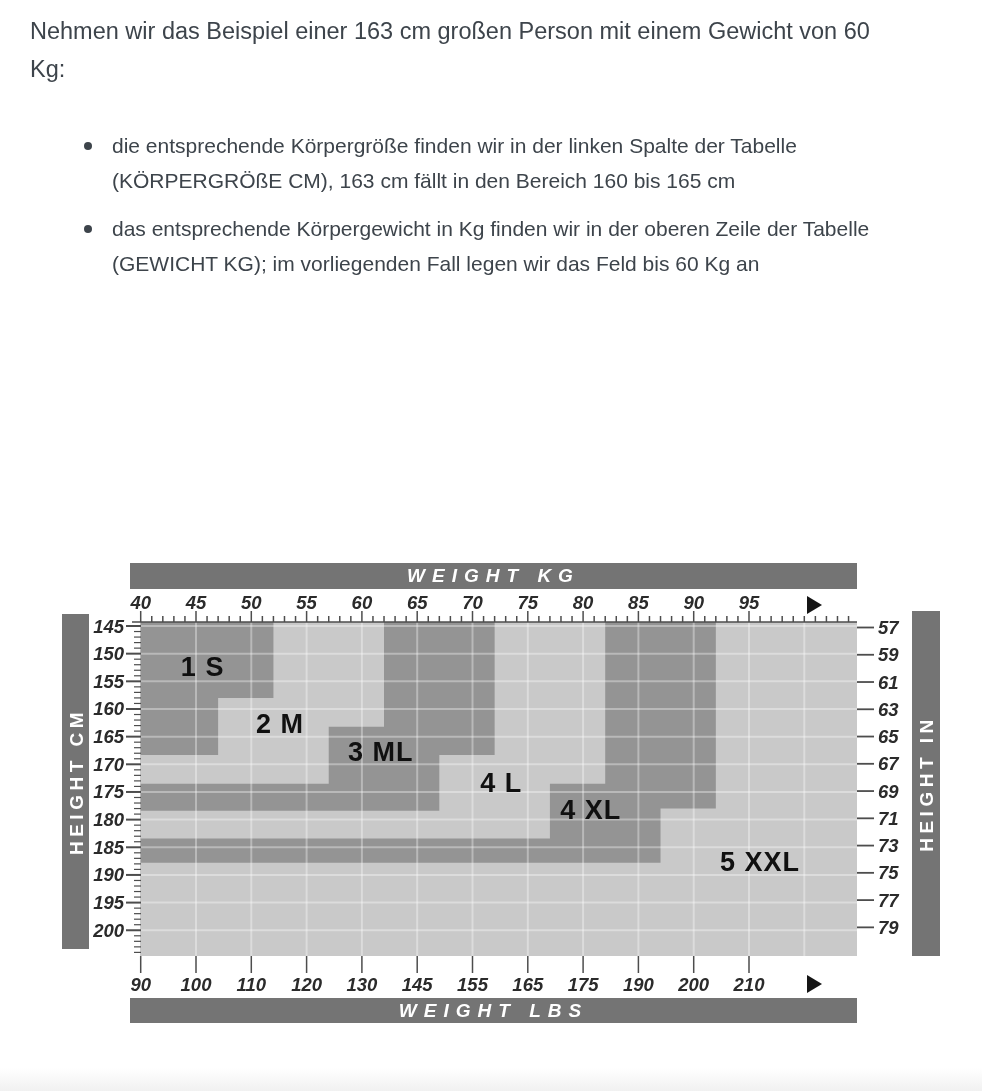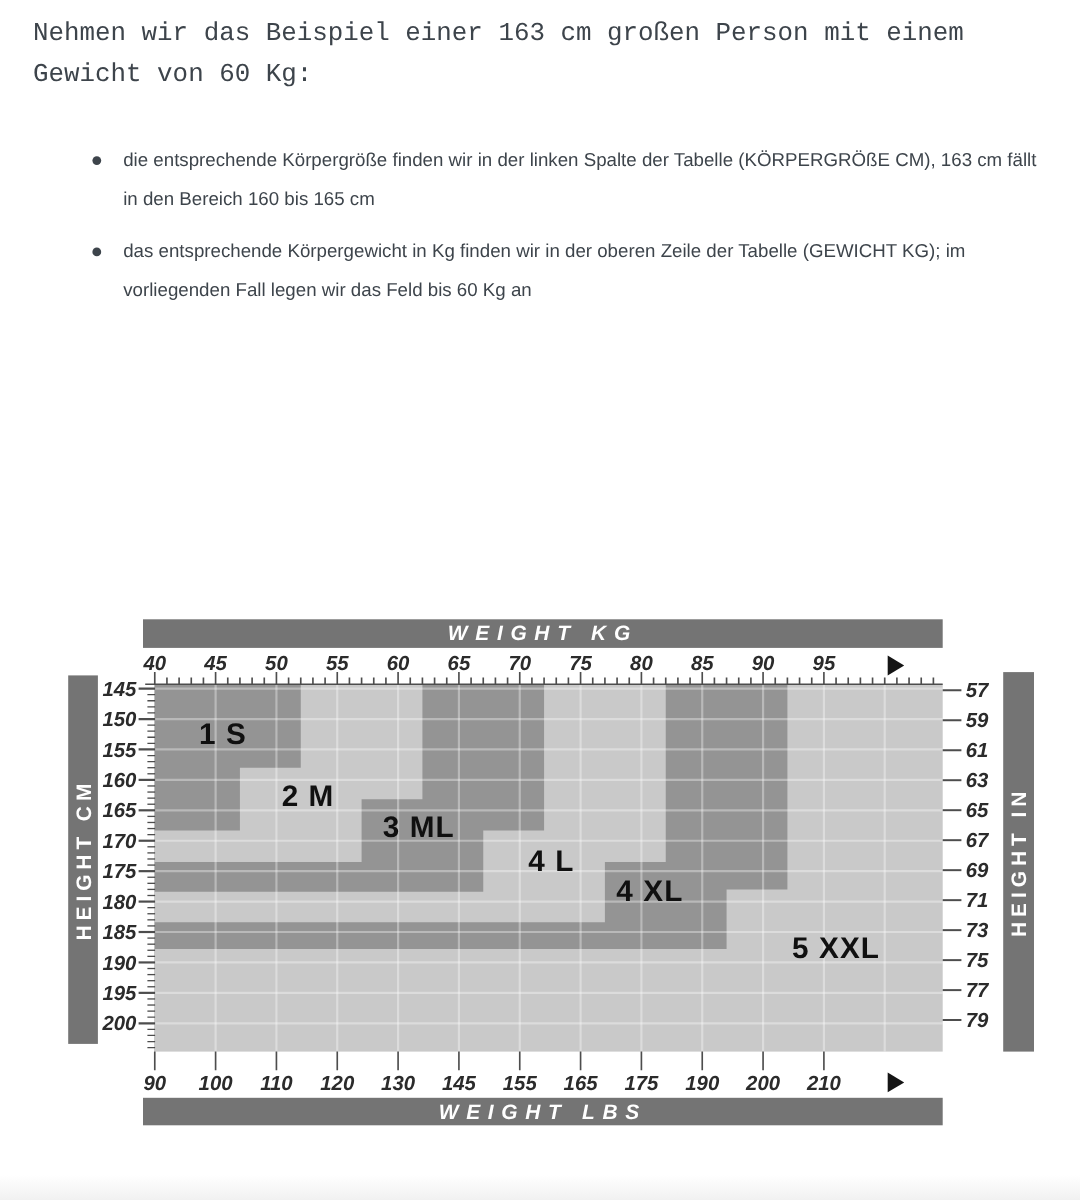--- a/index.html
+++ b/index.html
@@ -2,28 +2,28 @@
 <html><head>
 <meta charset="utf-8">
 <style>
   html,body{margin:0;padding:0;}
   body{
     width:982px;height:1091px;position:relative;background:#ffffff;
     font-family:"Liberation Sans",sans-serif;overflow:hidden;
   }
   .intro{
     position:absolute;left:30px;top:12px;width:870px;margin:0;
-    font-size:23.5px;line-height:38px;color:#3d444b;font-family:Liberation Mono, monospace;
+    font-size:23.5px;line-height:38px;color:#3d444b;
   }
   .bullets{
     position:absolute;left:0;top:128px;width:900px;margin:0;padding:0;list-style:none;
   }
   .bullets li{
     position:relative;margin:0 0 13px 0;padding-left:112px;width:845px;
-    font-size:17px;line-height:35px;color:#3d444b;
+    font-size:21px;line-height:35px;color:#3d444b;
   }
   .bullets li::before{
     content:"";position:absolute;left:84px;top:14px;width:8px;height:8px;
     border-radius:50%;background:#3d444b;
   }
   #chart{position:absolute;left:0;top:545px;}
   #chart text{font-family:"Liberation Sans",sans-serif;}
   .axis-num{font-style:italic;font-weight:700;font-size:18.5px;fill:#2b2b2b;}
   .bar-title{font-style:italic;font-weight:700;font-size:19px;fill:#ffffff;letter-spacing:7px;}
   .side-title{font-weight:700;font-size:19px;fill:#ffffff;letter-spacing:4.5px;}

